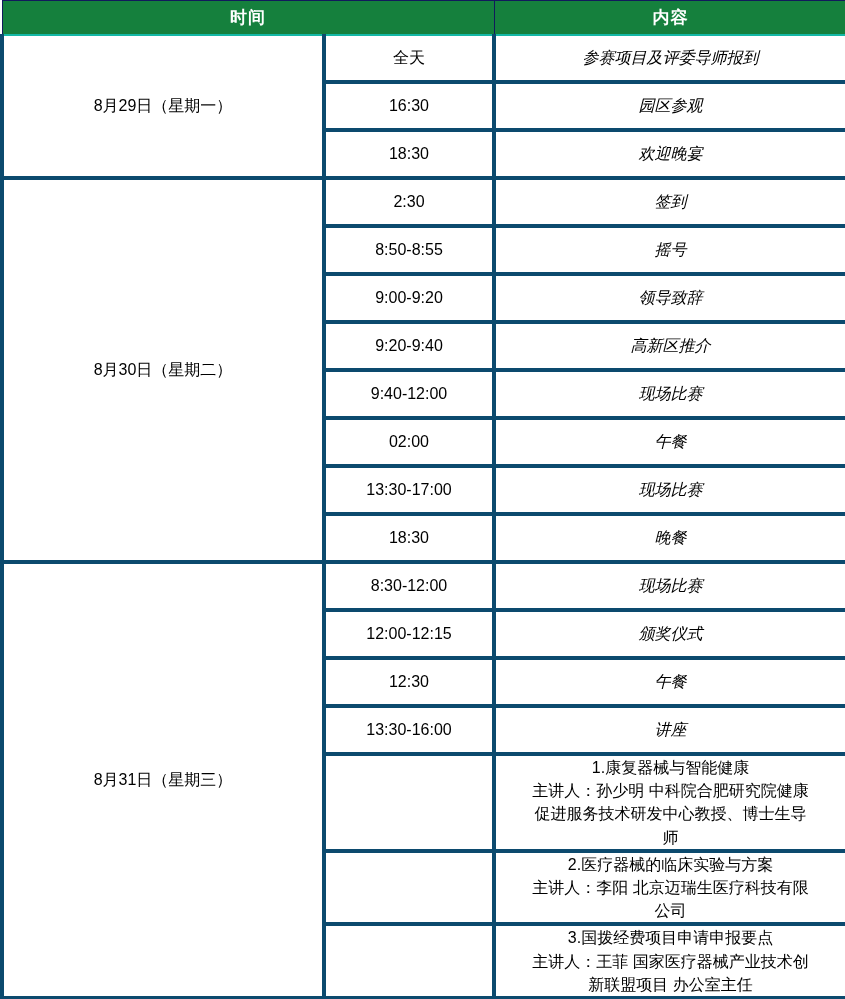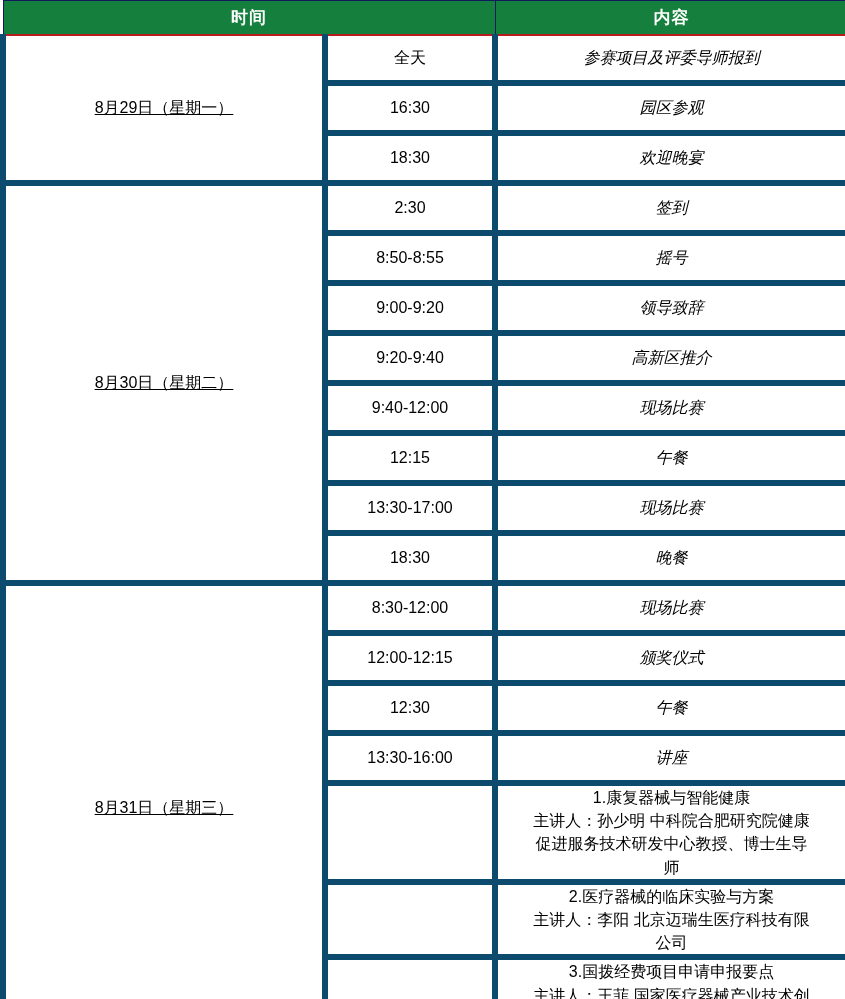--- a/index.html
+++ b/index.html
@@ -24,45 +24,44 @@
   table.schedule th {
     background: #15803d;
     color: #ffffff;
     font-size: 17px;
     font-weight: bold;
     height: 31px;
     border: 1px solid #111a5c;
     letter-spacing: 1px;
   }
   table.schedule td {
-    border: 6px solid #0c4a6e;
+    border: 4px solid #0c4a6e;
     font-size: 16px;
     text-align: center;
     vertical-align: middle;
     padding: 0;
     height: 44px;
     line-height: 1.45;
   }
   td.date-cell {
     font-size: 16px;
-    text-decoration: underline;
   }
   td.content-cell {
     text-align: center;
     font-style: italic;
   }
   td.lecture-cell {
     text-align: left;
     padding: 8px 6px 8px 8px;
     line-height: 1.6;
     font-size: 15.5px;
   }
   td.lecture-cell .ln { display: block; }
   tr.day-start > td {
-    border-top: 2px solid #b91c1c;
+    border-top: 2px solid #14b8a6;
   }
   td.empty-time { }
 </style>
 </head>
 <body>
 
 <table class="schedule">
   <colgroup>
     <col class="c-date">
     <col class="c-time">
@@ -106,21 +105,21 @@
     </tr>
     <tr>
       <td>9:20-9:40</td>
       <td class="content-cell">高新区推介</td>
     </tr>
     <tr>
       <td>9:40-12:00</td>
       <td class="content-cell">现场比赛</td>
     </tr>
     <tr>
-      <td>12:15</td>
+      <td>02:00</td>
       <td class="content-cell">午餐</td>
     </tr>
     <tr>
       <td>13:30-17:00</td>
       <td class="content-cell">现场比赛</td>
     </tr>
     <tr>
       <td>18:30</td>
       <td class="content-cell">晚餐</td>
     </tr>

